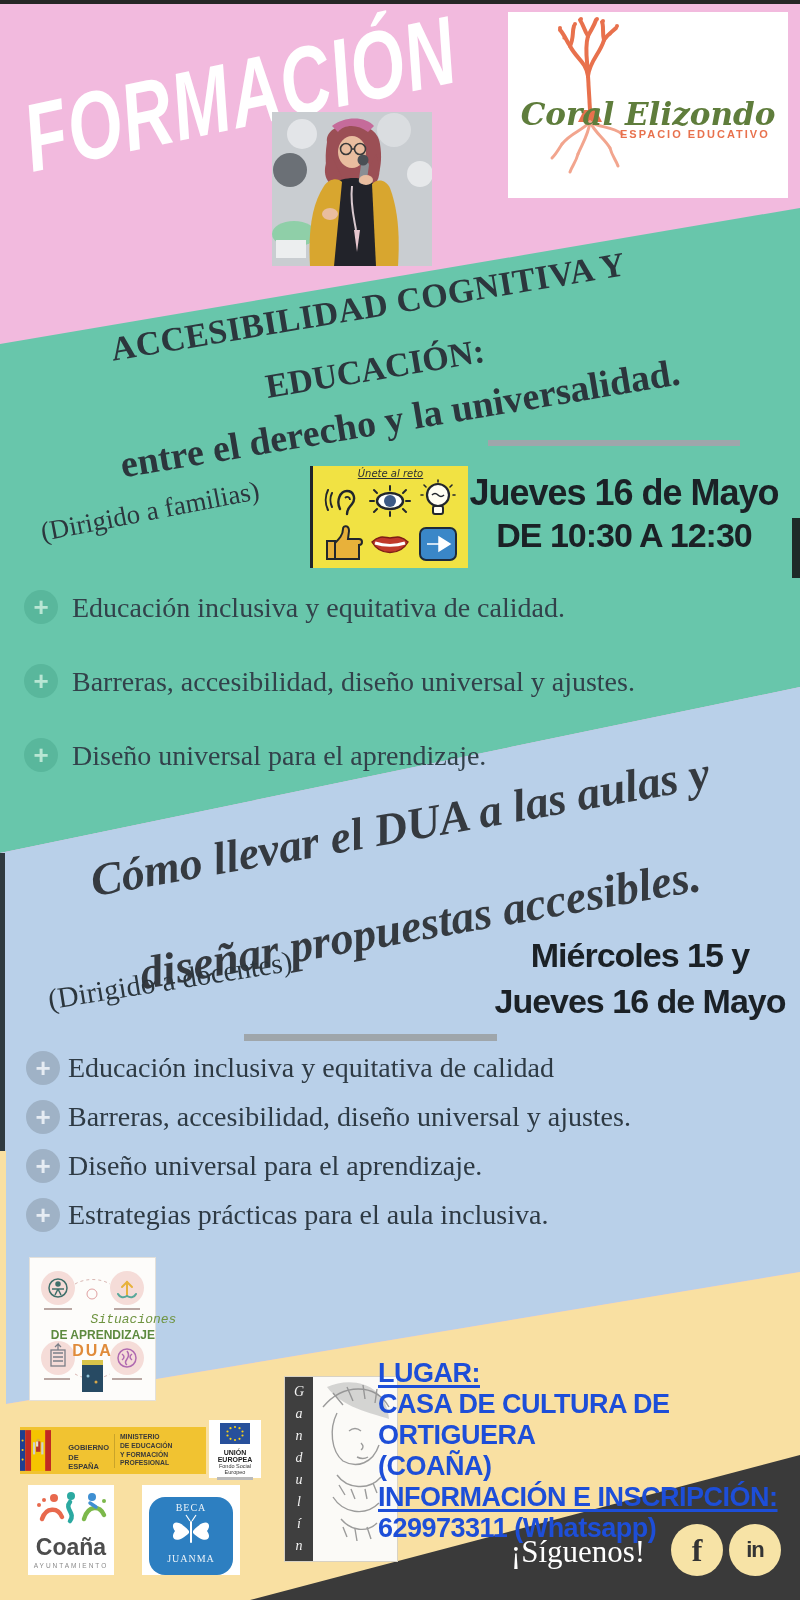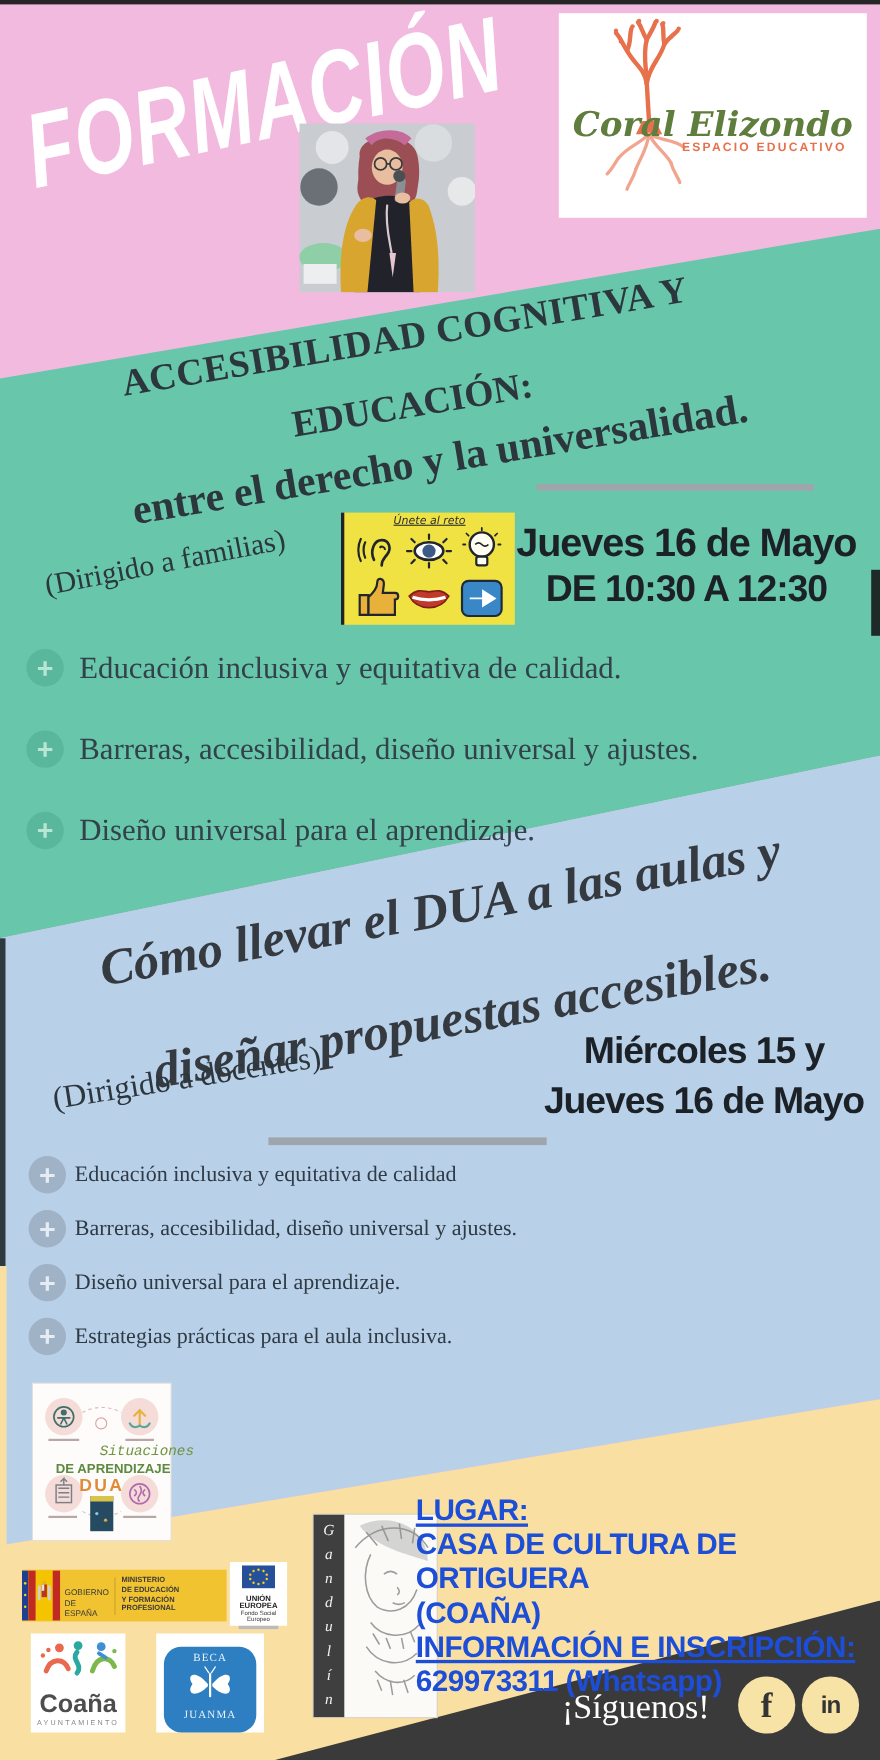--- a/index.html
+++ b/index.html
@@ -74,21 +74,21 @@
     font-family:"Liberation Serif",serif;font-size:29px;color:#2c363d;}
   .s2-bar{left:244px;top:1034px;width:253px;height:7px;}
   .s2-d1{left:490px;top:936px;width:300px;text-align:center;font-weight:bold;
     font-size:34px;letter-spacing:-1px;color:#1b2126;white-space:nowrap;}
   .s2-d2{left:490px;top:982px;width:300px;text-align:center;font-weight:bold;
     font-size:34px;letter-spacing:-1px;color:#1b2126;white-space:nowrap;}
   .s2-d3{left:490px;top:1042px;width:300px;text-align:center;font-weight:bold;
     font-size:34px;letter-spacing:-1px;color:#1b2126;white-space:nowrap;}
   .s2-list{top:1048px;}
   .s2-list .brow{margin-bottom:9px;height:40px;padding-left:68px;}
-  .s2-list .brow .btxt{font-family:"Liberation Serif",serif;font-size:20px;color:#2e3a44;}
+  .s2-list .brow .btxt{font-family:"Liberation Serif",serif;font-size:28px;color:#2e3a44;}
   .s2-list .plus{left:26px;top:3px;}
 
   
   .dua{left:30px;top:1258px;width:125px;height:142px;background:#fdfcfa;
     box-shadow:0 0 0 1px #e3e0da;}
   .dua-script{position:absolute;left:0;top:54px;width:100%;text-align:center;
     font-family:Liberation Mono, monospace;font-style:italic;font-size:13px;color:#6f9441;padding-left:41px;}
   .dua-l2{position:absolute;left:0;top:70px;width:100%;text-align:right;
     font-weight:bold;font-size:12px;color:#5d8a3f;letter-spacing:0;}
   .dua-l3{position:absolute;left:0;top:84px;width:100%;text-align:center;
@@ -109,21 +109,21 @@
   .venue .u{text-decoration:underline;text-decoration-thickness:3px;text-underline-offset:3px;}
   .follow{left:498px;top:1534px;width:160px;text-align:center;
     font-family:"Liberation Serif",serif;font-size:31px;color:#fff;}
   .soc{width:52px;height:52px;border-radius:50%;background:#f7e3a6;color:#343434;
     display:flex;align-items:center;justify-content:center;font-weight:bold;}
   .soc-f{left:671px;top:1524px;font-size:32px;font-family:"Liberation Serif",serif;}
   .soc-in{left:729px;top:1524px;font-size:22px;letter-spacing:-1px;}
 
   
   .gob{left:20px;top:1427px;width:186px;height:47px;background:#f1c331;display:flex;align-items:center;}
-  .gob-txt{font-size:7.5px;font-weight:normal;color:#3a3a3a;line-height:1.25;padding-left:4px;margin-top:14px;}
+  .gob-txt{font-size:7.5px;font-weight:bold;color:#3a3a3a;line-height:1.25;padding-left:17px;margin-top:14px;}
   .gob-div{width:1px;height:34px;background:#c9a42a;margin:0 5px;}
   .min-txt{font-size:6.8px;font-weight:bold;color:#3a3a3a;line-height:1.3;}
   .eu{left:209px;top:1420px;width:52px;height:58px;background:#fff;text-align:center;
     padding-top:3px;box-sizing:border-box;}
   .eu-l1{font-size:7px;font-weight:bold;color:#222;display:block;margin-top:1px;}
   .eu-l2{font-size:5.5px;color:#333;display:block;}
   .eu-bar{width:36px;height:3px;background:#bbb;margin:2px auto 0;}
   .coana{left:28px;top:1485px;width:86px;height:90px;background:#fff;text-align:center;
     padding-top:4px;box-sizing:border-box;}
   .coana-name{display:block;font-size:23px;font-weight:bold;color:#4d4d4d;line-height:1;margin-top:1px;}

